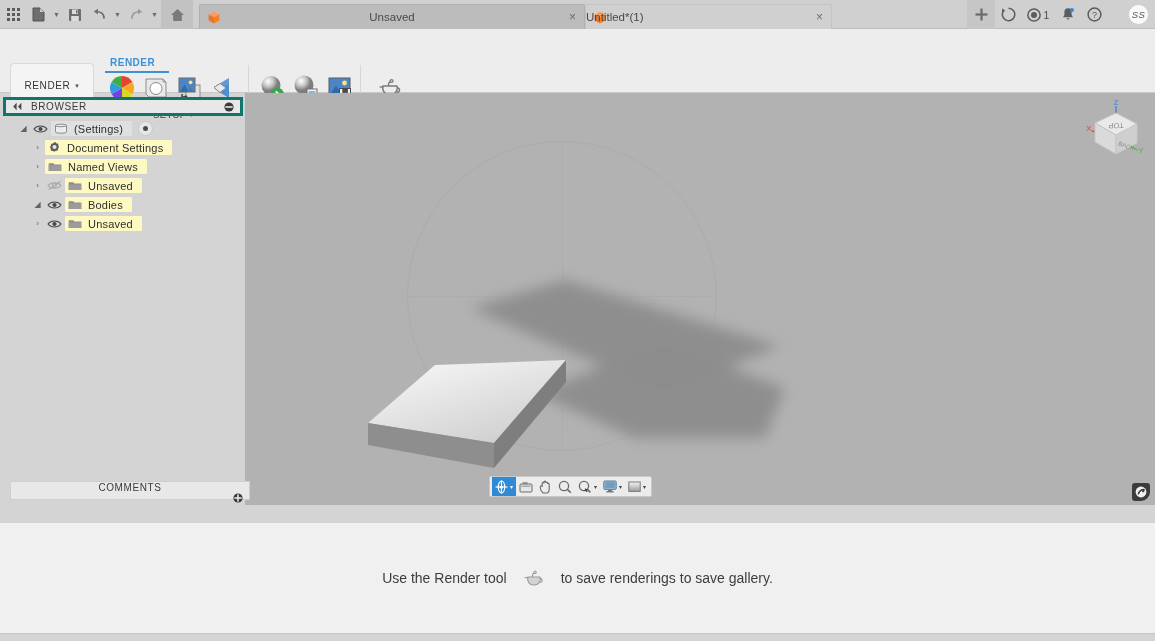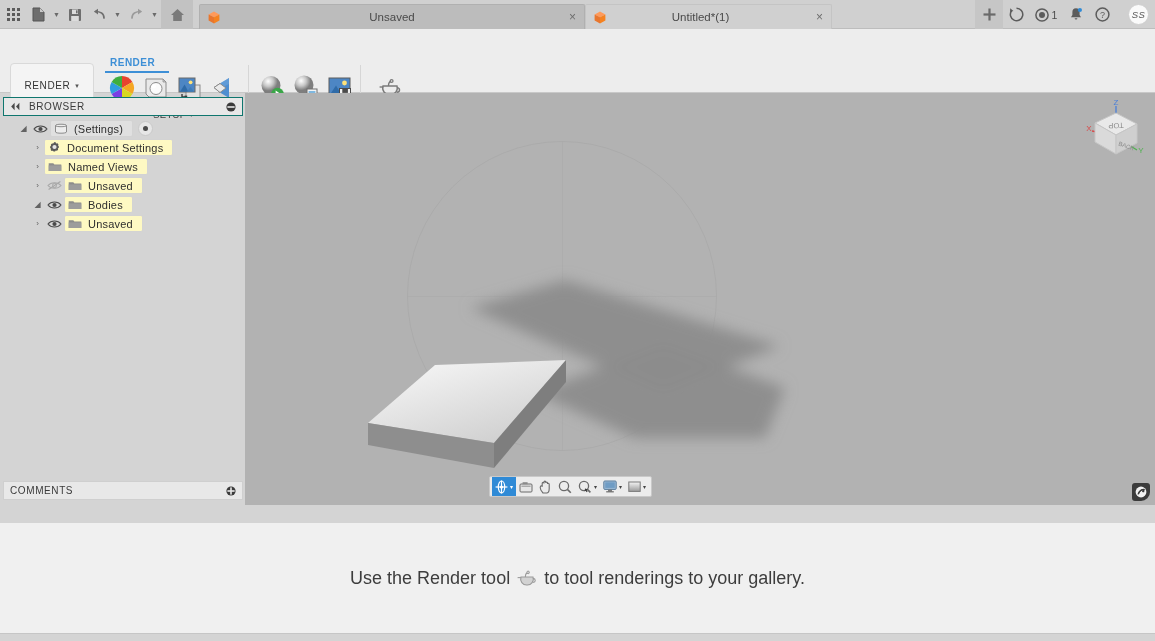--- a/index.html
+++ b/index.html
@@ -44,35 +44,35 @@
   .doctab.active{ background:#d0d0d0; border-color:#c4c4c4; }
   .doctab .cube{ margin-right:7px; }
   .doctab .tlabel{ white-space:nowrap; }
   .doctab .tclose{
     margin-left:auto; padding-left:14px;
     color:#6e6e6e; font-size:12px; line-height:1;
   }
   .tab-first{ width:386px; margin-left:6px; justify-content:center; }
   .tab-first .tlabel{ position:absolute; left:0; right:0; text-align:center; }
   .tab-second{ width:247px; justify-content:center; }
-  .tab-second .tlabel{ position:absolute; left:0; right:16px; text-align:center; }
+  .tab-second .tlabel{ position:absolute; left:0; right:16px; text-align:left; }
 
   .topright{ display:flex; align-items:center; height:29px; padding-right:6px; }
   .tr-item{
     display:flex; align-items:center; justify-content:center;
     height:29px; color:#5c5c5c; cursor:default;
   }
   .tr-plus{ width:28px; background:#c6c6c6; }
   .tr-ico{ width:26px; }
   .tr-count{ width:34px; gap:3px; font-size:10.5px; color:#4a4a4a; }
   .avatar{
     width:21px; height:21px; border-radius:50%;
     background:#fafafa; border:1px solid #cfcfcf;
     display:flex; align-items:center; justify-content:center;
-    font-size:9.5px; color:#5a5a5a; letter-spacing:.4px; margin-left:13px;font-style:italic;
+    font-size:9.5px; color:#5a5a5a; letter-spacing:.4px; margin-left:21px;font-style:italic;
   }
 
   
   .ribbon{
     position:absolute; left:0; top:29px; width:1155px; height:64px;
     background:#ededed; border-bottom:1px solid #c8c8c8;
   }
   .wsbtn{
     position:absolute; left:10px; top:34px; width:84px; height:45px;
     background:#f4f4f4; border:1px solid #d9d9d9; border-radius:4px;
@@ -104,21 +104,21 @@
   .psep{
     position:absolute; top:36px; width:1px; height:44px; background:#d6d6d6;
   }
 
   
   .browser{
     position:absolute; left:3px; top:97px; width:240px;
     background:transparent;
   }
   .browser-head{
-    height:19px; background:#e8e8e8; border:1px solid #0f766e;
+    height:19px; background:#e8e8e8; border:3px solid #0f766e;
     display:flex; align-items:center; padding:0 6px;
     font-size:10px; letter-spacing:.6px; color:#3a3a3a;
   }
   .browser-head .bh-left{ margin-right:7px; color:#4a4a4a; display:flex; }
   .browser-head .bh-right{ margin-left:auto; color:#3a3a3a; display:flex; }
 
   .tree{ margin-top:3px; }
   .trow{
     height:19px; display:flex; align-items:center;
     font-size:11px; color:#2e2e2e; white-space:nowrap;
@@ -172,42 +172,42 @@
   .nb.active .car{ color:#fff; }
 
   .canvas-corner{
     position:absolute; right:5px; bottom:4px; width:18px; height:18px;
     background:#3b3b3b; border-radius:3px 3px 9px 3px;
     display:flex; align-items:center; justify-content:center;
   }
 
   
   .comments{
-    position:absolute; left:3px; top:481px; width:240px; height:19px;
+    position:absolute; left:10px; top:481px; width:240px; height:19px;
     background:#e8e8e8; border:1px solid #cfcfcf;
     display:flex; align-items:center; padding:0 6px;
-    font-size:10px; letter-spacing:.6px; color:#3a3a3a;
+    font-size:10px; letter-spacing:.6px; color:#3a3a3a;flex-direction:column;
   }
   .comments .cm-right{ margin-left:auto; display:flex; }
 
   
   .gallerybar{
     position:absolute; left:0; top:506px; width:1155px; height:17px;
     background:#d4d4d4; border-top:1px solid #c2c2c2; border-bottom:1px solid #c2c2c2;
     display:flex; align-items:center; padding:0 8px; gap:8px;
     font-size:10px; letter-spacing:.55px; color:#3a3a3a;
   }
   .gallery{
     position:absolute; left:0; top:523px; width:1155px; height:110px;
     background:#f0f0f0;
     display:flex; align-items:center; justify-content:center;
   }
   .gallery-msg{
-    display:flex; align-items:center; gap:5px;
-    font-size:18px; color:#3d3d3d;
+    display:flex; align-items:center; gap:15px;
+    font-size:14px; color:#3d3d3d;
   }
   .statusbar{
     position:absolute; left:0; top:633px; width:1155px; height:8px;
     background:#d4d4d4; border-top:1px solid #c6c6c6;
   }
 </style>
 </head>
 <body>
 
 <div id="app">
@@ -739,19 +739,19 @@
       <span>Use the Render tool</span>
       <span>
         <svg width="24" height="19" viewBox="0 0 24 19">
           <path d="M6 8 h12 a6 6 0 0 1 -6 8 a6 6 0 0 1 -6 -8 Z" fill="#d2d2d2" stroke="#9a9a9a" stroke-width="1.1"></path>
           <path d="M10.4 8 c0 -2.6 0.9 -3.9 2.1 -3.9" fill="none" stroke="#9a9a9a" stroke-width="1.1"></path>
           <circle cx="13.1" cy="3.4" r="1.3" fill="#d2d2d2" stroke="#9a9a9a" stroke-width="1"></circle>
           <path d="M18 9.4 c3 0.4 3 3.6 0 4" fill="none" stroke="#9a9a9a" stroke-width="1.1"></path>
           <path d="M2.6 8.6 h3.4" fill="none" stroke="#9a9a9a" stroke-width="1.1"></path>
         </svg>
       </span>
-      <span>to tool renderings to your gallery.</span>
+      <span>to save renderings to save gallery.</span>
     </div>
   </div>
 
   <div class="statusbar"></div>
 
 </div>
 
 </body></html>

